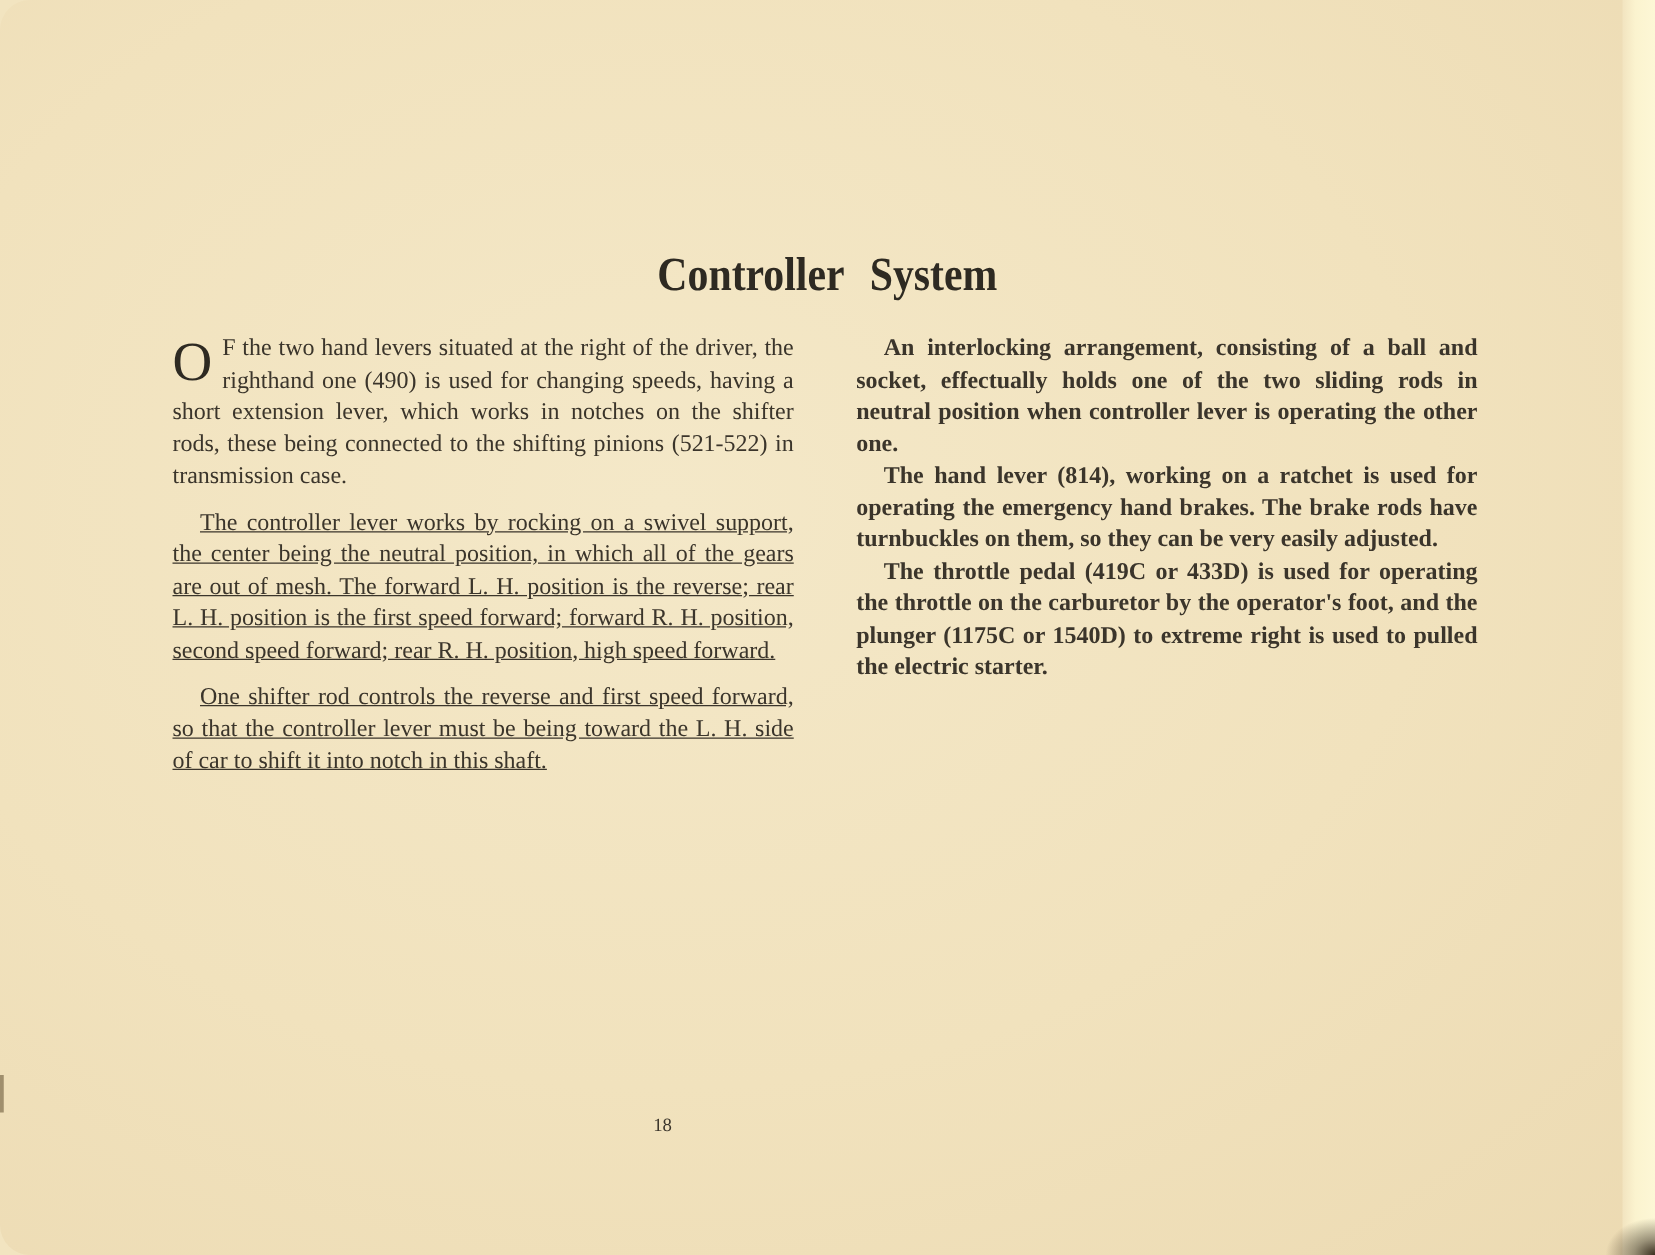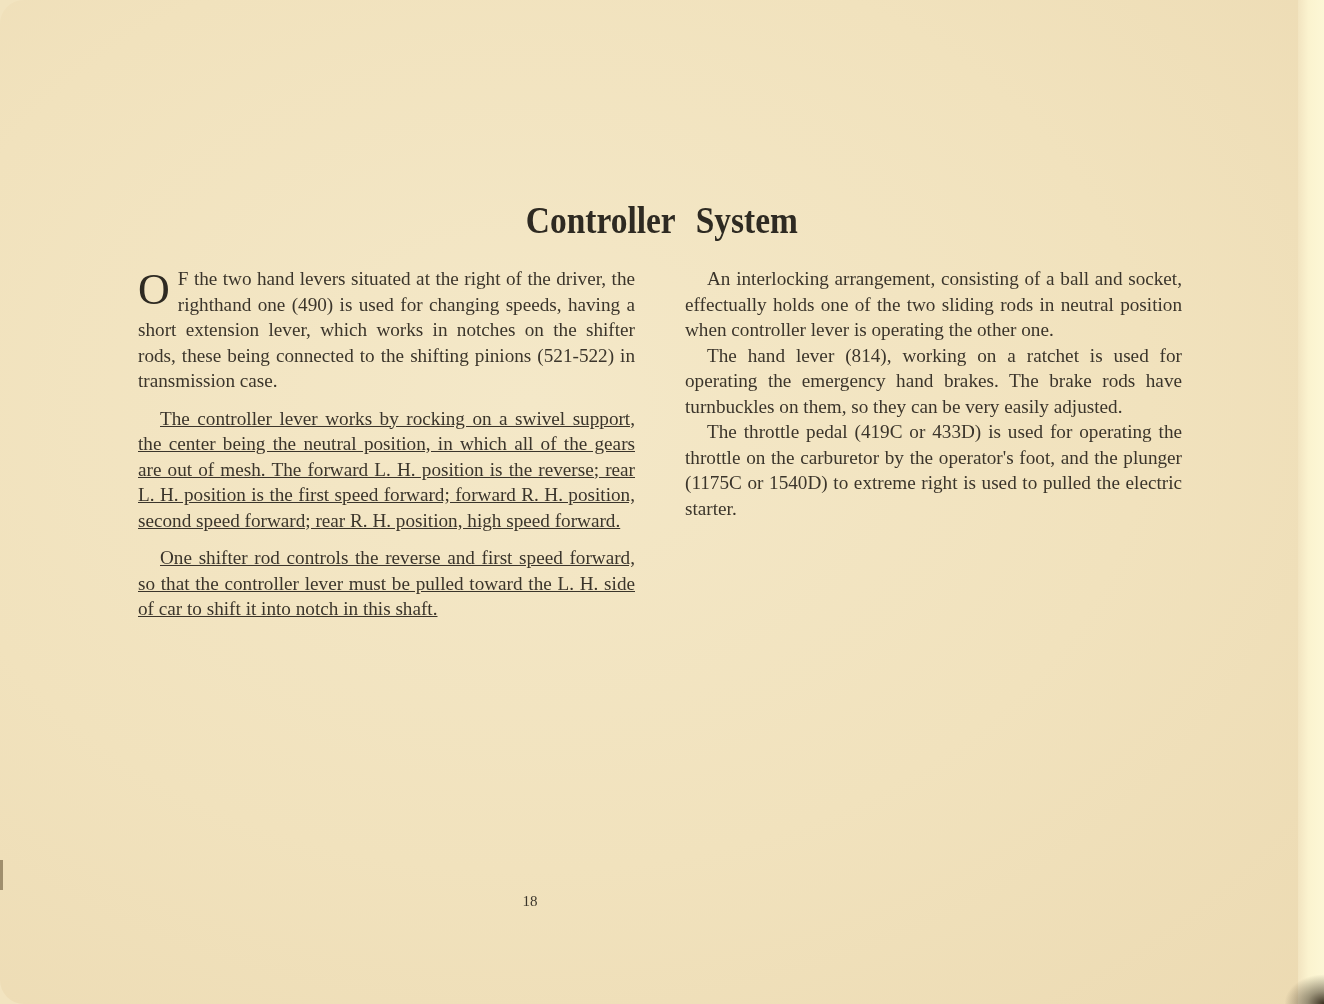--- a/index.html
+++ b/index.html
@@ -59,21 +59,21 @@
     .column {
       position: absolute;
       top: 266px;
       width: 497px;
       font-size: 19.2px;
       line-height: 25.5px;
       text-align: justify;
       color: #3b352b;
     }
     .col-left { left: 138px; }
-    .col-right { left: 685px; }
+    .col-right { left: 685px; font-weight: bold; }
     .para {
       margin: 0;
       text-indent: 22px;
     }
     .col-left .para + .para { margin-top: 12px; text-decoration: underline; }
     .col-right .para + .para { margin-top: 0; }
     .para.first { text-indent: 0; }
     .dropcap {
       float: left;
       font-size: 44px;
@@ -101,21 +101,21 @@
 
   <h1 class="title" style="margin:0;">
     <span>Controller System</span>
   </h1>
 
   <div class="column col-left">
     <p class="para first">
       <span class="dropcap">O</span><span>F the two hand levers situated at the right of the driver, the righthand one (490) is used for changing speeds, having a short extension lever, which works in notches on the shifter rods, these being connected to the shifting pinions (521-522) in transmission case.</span>
     </p>
     <p class="para">The controller lever works by rocking on a swivel support, the center being the neutral position, in which all of the gears are out of mesh. The forward L. H. position is the reverse; rear L. H. position is the first speed forward; forward R. H. position, second speed forward; rear R. H. position, high speed forward.</p>
-    <p class="para">One shifter rod controls the reverse and first speed forward, so that the controller lever must be pulled toward the L. H. side of car to shift it into notch in this shaft.</p>
+    <p class="para">One shifter rod controls the reverse and first speed forward, so that the controller lever must be being toward the L. H. side of car to shift it into notch in this shaft.</p>
   </div>
 
   <div class="column col-right">
     <p class="para">An interlocking arrangement, consisting of a ball and socket, effectually holds one of the two sliding rods in neutral position when controller lever is operating the other one.</p>
     <p class="para">The hand lever (814), working on a ratchet is used for operating the emergency hand brakes. The brake rods have turnbuckles on them, so they can be very easily adjusted.</p>
     <p class="para">The throttle pedal (419C or 433D) is used for operating the throttle on the carburetor by the operator's foot, and the plunger (1175C or 1540D) to extreme right is used to pulled the electric starter.</p>
   </div>
 
   <div class="page-number">18</div>
 </div>

